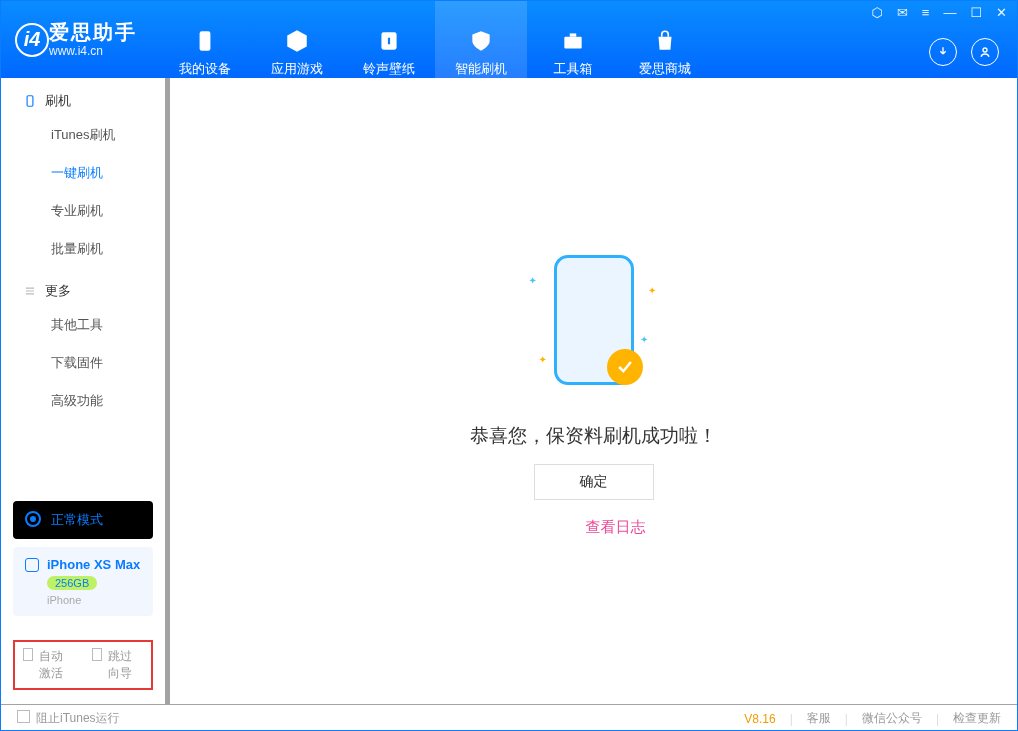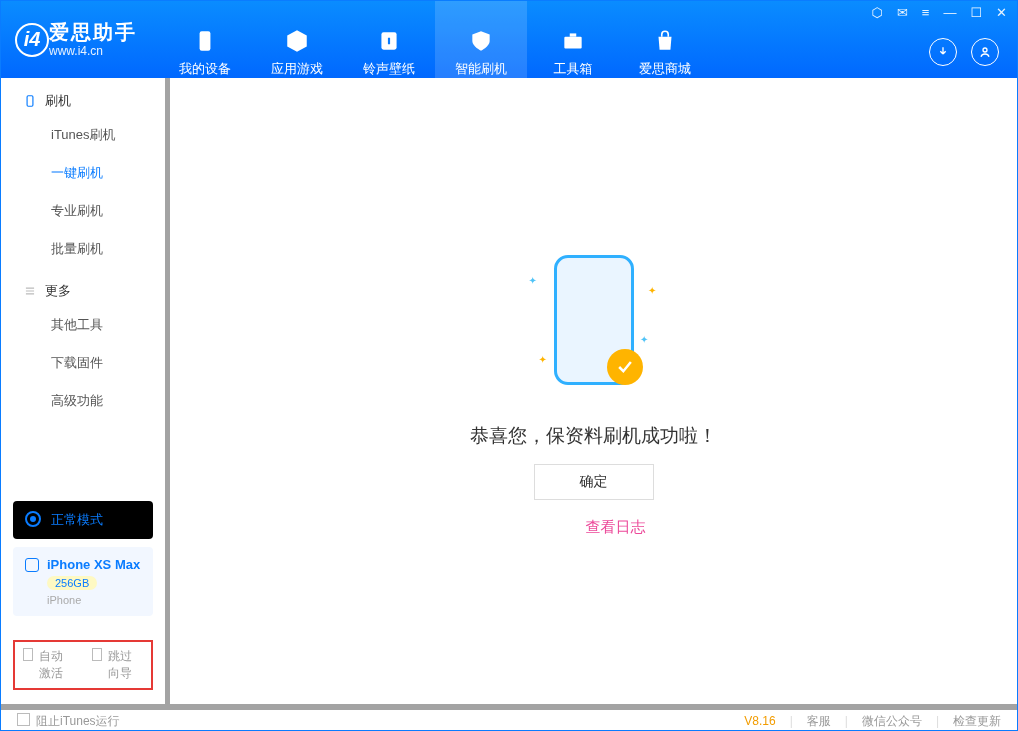--- a/index.html
+++ b/index.html
@@ -34,41 +34,41 @@
 .side-group .g-icon { width: 14px; height: 14px; }
 .side-item { padding: 10px 0 10px 50px; cursor: pointer; color: #555; }
 .side-item.active { color: #0a7cff; }
 .side-spacer { flex: 1; }
 .side-status { margin: 8px 12px 8px 12px; background: #000000; border-radius: 4px; padding: 10px 12px; display: flex; align-items: flex-start; gap: 10px; color: #0a7cff; }
 .side-status .dot { width: 16px; height: 16px; border-radius: 50%; border: 2px solid #0a7cff; position: relative; }
 .side-status .dot::after { content:""; width:6px; height:6px; background:#0a7cff; border-radius:50%; position:absolute; left:3px; top:3px; }
 .side-device { margin: 0 12px 10px 12px; background: #f2f7ff; border-radius: 4px; padding: 10px 12px; display: flex; flex-direction: column; gap: 4px; }
 .dev-head { display: flex; align-items: center; gap: 8px; color: #0a7cff; font-weight: 600; }
 .dev-head .p-icon { width: 14px; height: 14px; border: 1.5px solid #0a7cff; border-radius: 3px; }
-.dev-badge { background: #fef9c3; color: #0a7cff; font-size: 11px; padding: 1px 8px; border-radius: 10px; width: fit-content; margin-left: 22px; }
+.dev-badge { background: #bef264; color: #0a7cff; font-size: 11px; padding: 1px 8px; border-radius: 10px; width: fit-content; margin-left: 22px; }
 .dev-type { color: #aaa; font-size: 11px; margin-left: 22px; }
 .side-checks { margin: 14px 12px 14px 12px; display: flex; gap: 18px; font-size: 12px; color: #999; border: 2px solid #e53935; padding: 6px 8px; }
 .ck { display: flex; align-items: flex-start; gap: 6px; }
 .ckbox { width: 13px; height: 13px; border: 1px solid #bbb; }
 
 
 .main { flex: 1; display: flex; align-items: center; justify-content: center; flex-direction: column; }
 .result { display: flex; flex-direction: column; align-items: center; }
 .phone-illus { position: relative; width: 170px; height: 150px; display: flex; align-items: center; justify-content: center; }
 .phone-sh { width: 80px; height: 130px; border: 3px solid #2fb0ff; border-radius: 14px; background: #eaf5ff; position: relative; }
 .badge-check { position: absolute; right: 36px; bottom: 10px; width: 36px; height: 36px; background: #ffb400; border-radius: 50%; display: flex; align-items: center; justify-content: center; }
 .badge-check svg { width: 20px; height: 20px; stroke: #fff; stroke-width: 3; fill: none; }
 .sparkle { position: absolute; font-size: 10px; }
 .s1 { left: 20px; top: 30px; color:#4fc3f7; } .s2 { right: 22px; top: 40px; color:#ffb400; } .s3 { left: 30px; bottom: 30px; color:#ffb400; } .s4 { right: 30px; bottom: 50px; color:#4fc3f7; }
 .result-title { font-size: 19px; color: #333; margin-top: 28px; }
 .confirm-btn { margin-top: 15px; width: 120px; height: 36px; border: 1px solid #ddd; background: #fff; font-size: 14px; color: #333; cursor: pointer; }
 .log-link { margin-top: 18px; font-size: 15px; color: #ec4899; cursor: pointer; margin-left: 44px; }
 
 
-.footer { height: 28px; border-top: 6px solid #a3a3a3; display: flex; align-items: center; padding: 0 16px; font-size: 12px; color: #999; }
+.footer { height: 28px; border-top: 1px solid #a3a3a3; display: flex; align-items: center; padding: 0 16px; font-size: 12px; color: #999; }
 .footer .ck { color: #999; }
 .footer-right { margin-left: auto; display: flex; gap: 14px; align-items: center; }
 .footer-right .sep { color: #ddd; }
 .ver { color: #f29c00; }
 .flink { cursor: pointer; }
 </style>
 </head>
 <body>
 
 <div class="header">

